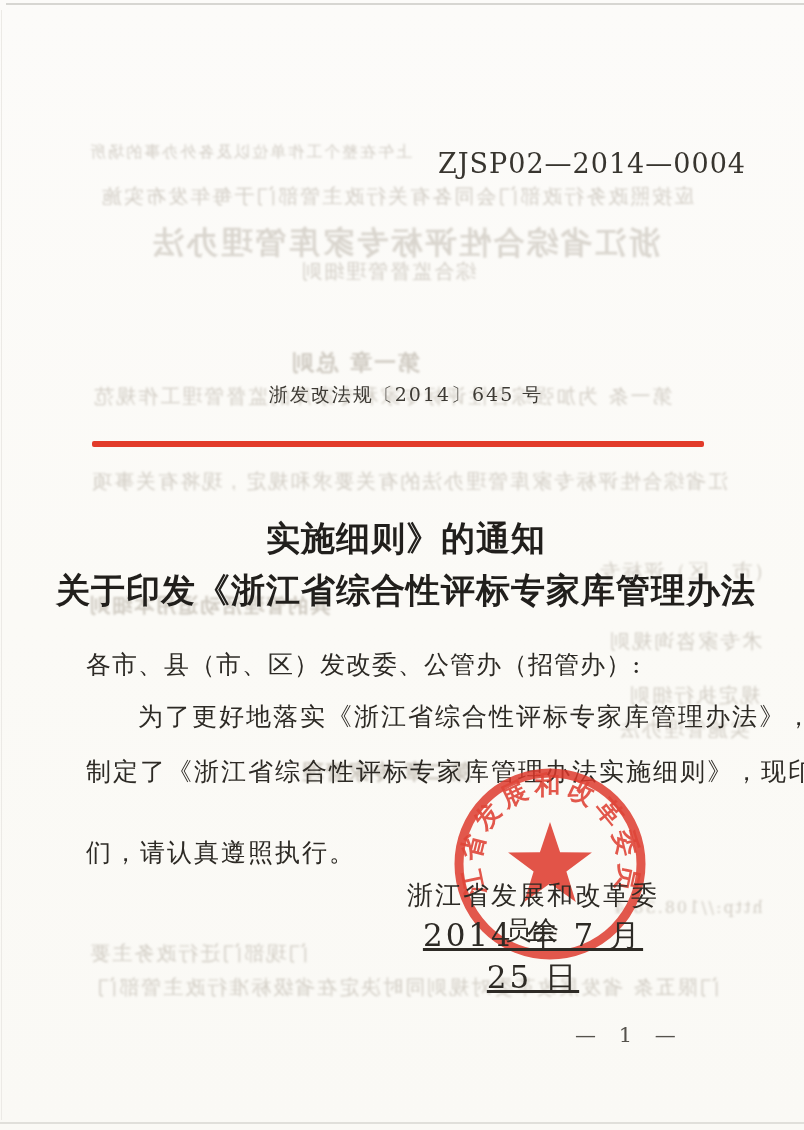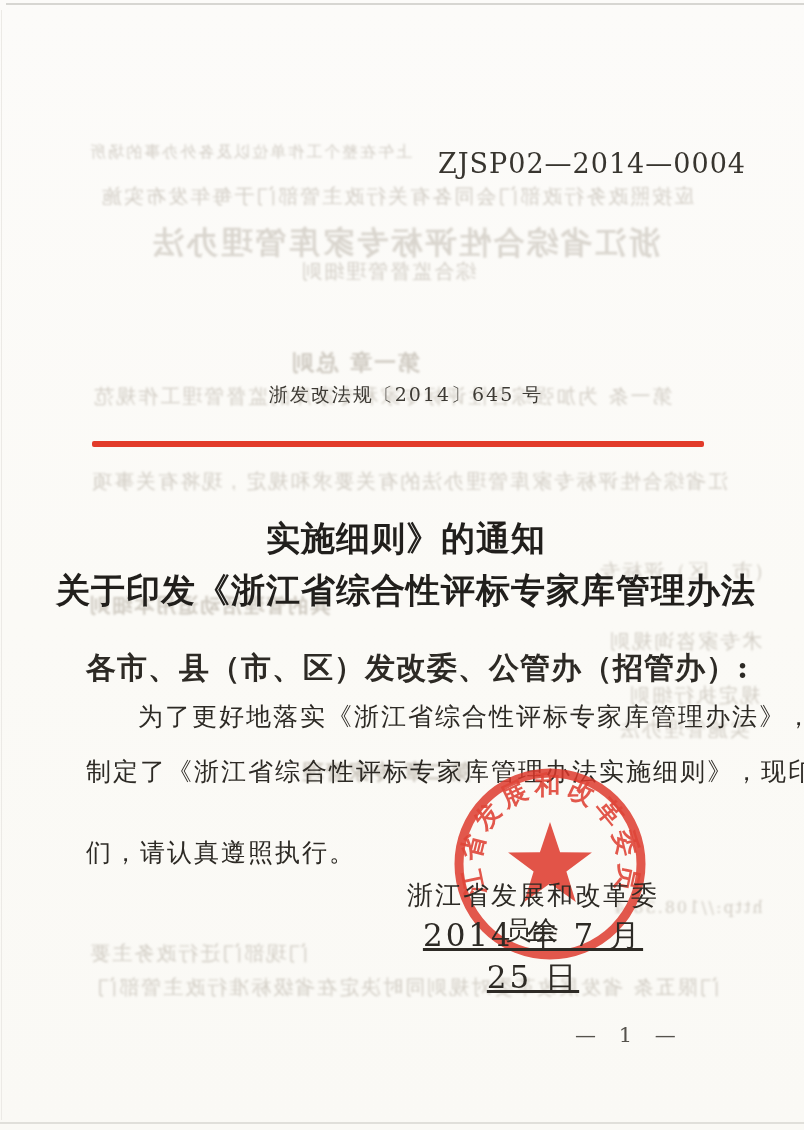--- a/index.html
+++ b/index.html
@@ -53,21 +53,21 @@
     position:absolute;top:441px;left:92px;width:612px;height:6px;
     background:#e23b2a;border-radius:2px;
   }
   .notice-title{
     position:absolute;top:512px;left:40px;right:40px;
     text-align:center;font-size:34px;font-weight:bold;
     color:#211f1c;line-height:52px;letter-spacing:1px;
   }
   .salutation{
     position:absolute;top:648px;left:86px;
-    font-size:30px;color:#2d2a25;letter-spacing:1px;font-weight:bold;
+    font-size:25px;color:#2d2a25;letter-spacing:1px;
   }
   .para-line{
     position:absolute;font-size:25px;color:#2d2a25;letter-spacing:2px;white-space:nowrap;
   }
   .para-1{top:700px;left:138px;}
   .para-2{top:755px;left:86px;}
   .para-3{top:836px;left:86px;}
 
   .seal{position:absolute;left:450px;top:764px;width:200px;height:200px;opacity:.92;}
 

